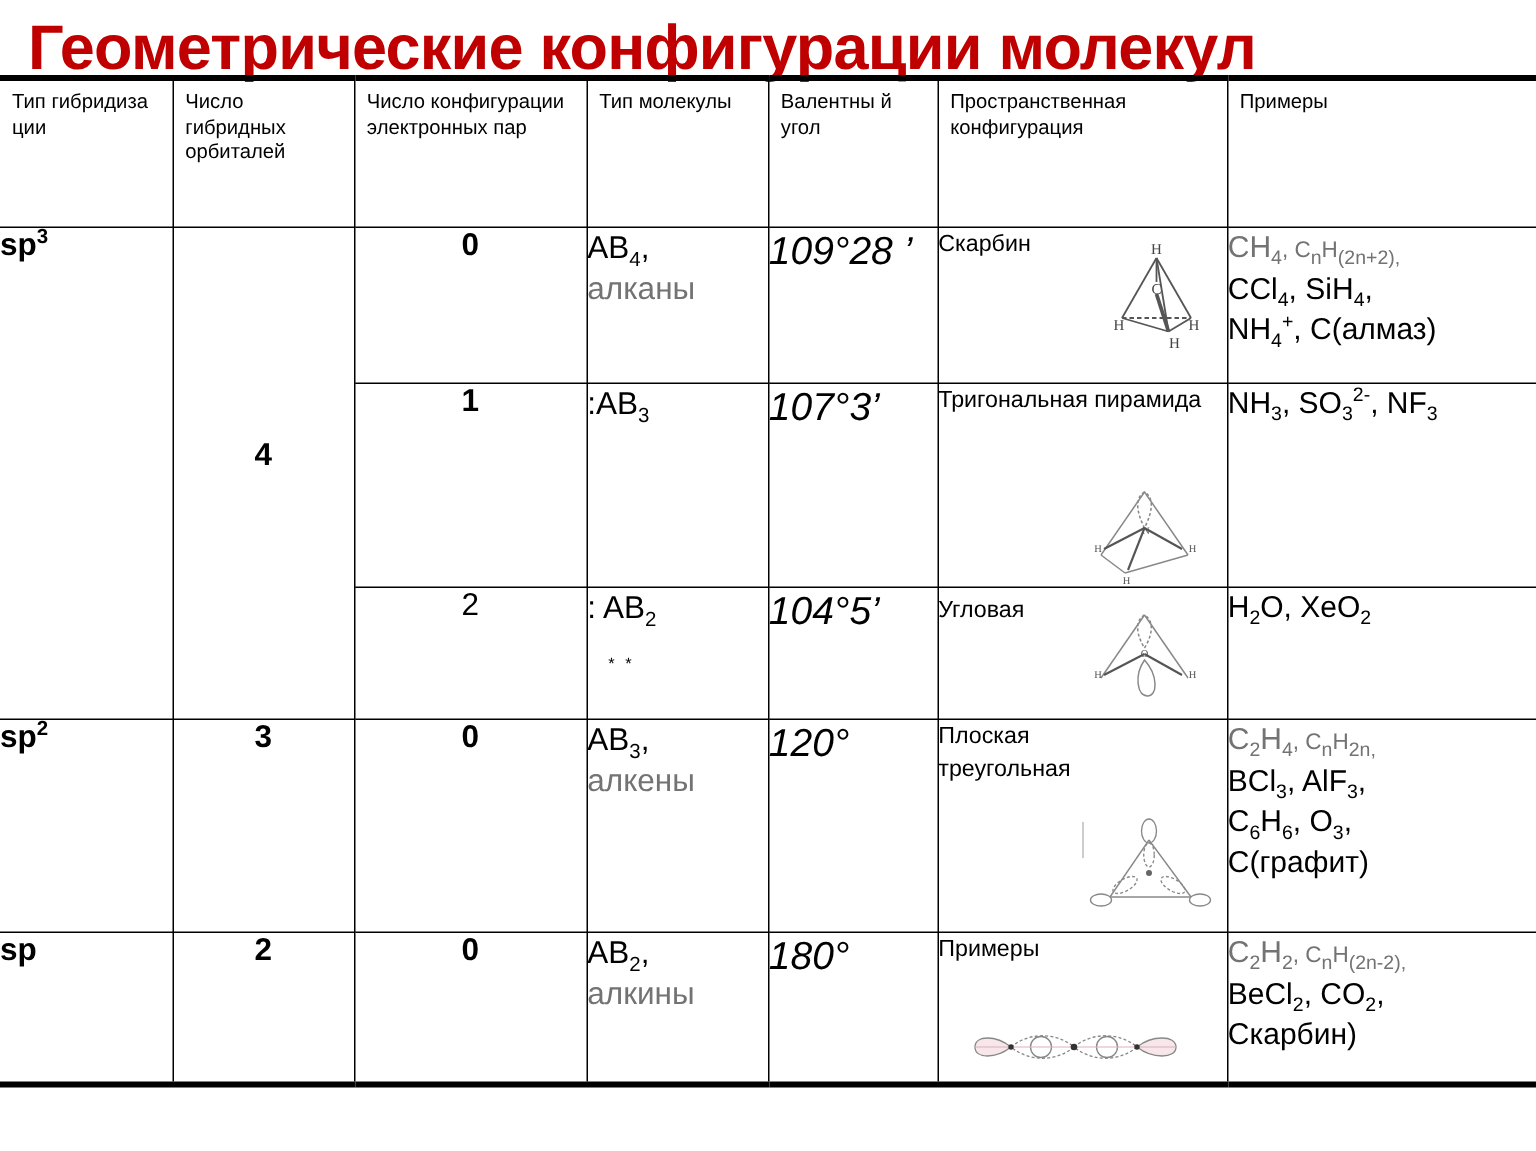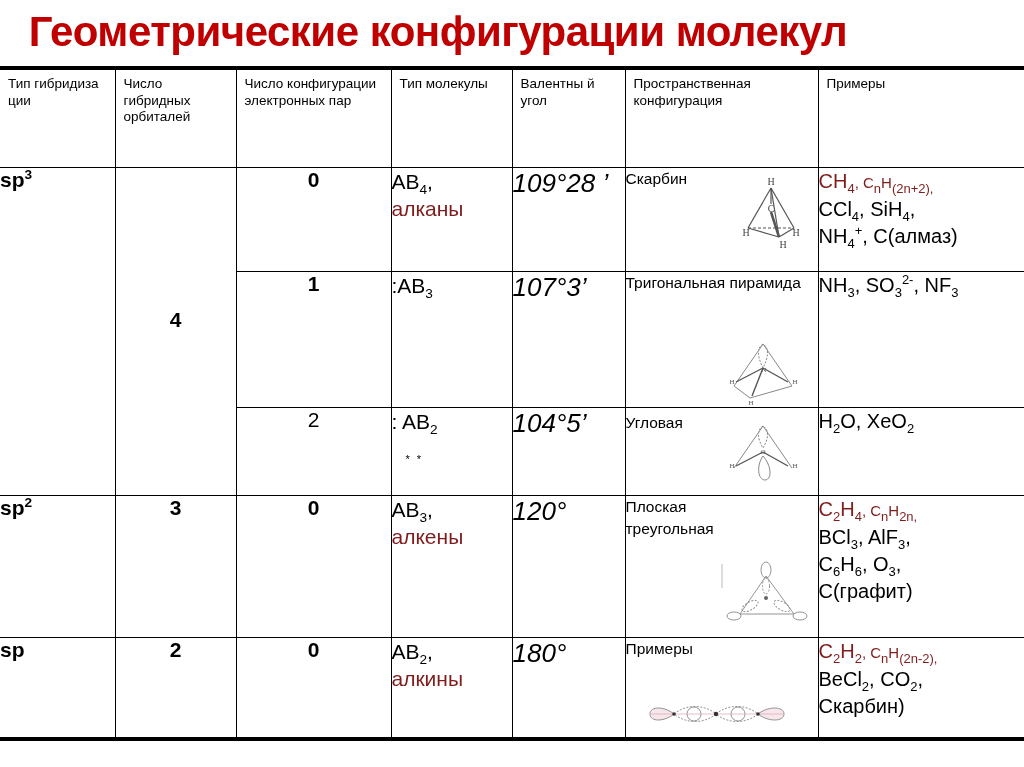--- a/index.html
+++ b/index.html
@@ -1,35 +1,35 @@
 <!DOCTYPE html>
 <html><head>
 <meta charset="utf-8">
 <style>
   html, body { margin: 0; padding: 0; background: #ffffff; }
   body { width: 1024px; height: 767px; position: relative; overflow: hidden; font-family: "Liberation Sans", sans-serif; color: #000; }
-  .title { position: absolute; left: 10px; top: 6px; width: 856px; text-align: center; font-family: "Liberation Sans", sans-serif; font-weight: bold; font-size: 42px; color: #c00000; letter-spacing: -0.5px; line-height: 52px; }
-  table.geo { position: absolute; left: 0; top: 66px; border-collapse: collapse; table-layout: fixed; width: 1024px; border-radius: 11px; }
+  .title { position: absolute; left: 0; top: 6px; width: 856px; text-align: center; font-family: "Liberation Sans", sans-serif; font-weight: bold; font-size: 42px; color: #c00000; letter-spacing: -0.5px; line-height: 52px; }
+  table.geo { position: absolute; left: 0; top: 50px; border-collapse: collapse; table-layout: fixed; width: 1024px; border-radius: 11px; }
   table.geo col.c1 { width: 115px; }
   table.geo col.c2 { width: 121px; }
   table.geo col.c3 { width: 155px; }
   table.geo col.c4 { width: 121px; }
   table.geo col.c5 { width: 113px; }
   table.geo col.c6 { width: 193px; }
   table.geo col.c7 { width: 206px; }
   table.geo td, table.geo th { border: 1.5px solid #000; vertical-align: top; padding: 0; position: relative; }
   table.geo tr.head th { border-top: 4px solid #000; height: 91px; text-align: left; font-weight: normal; font-size: 13.5px; line-height: 16.5px; padding: 6px 6px 0 8px; }
   table.geo tr.last td { border-bottom: 4px solid #000; }
   table.geo td:first-child, table.geo th:first-child { border-left: none; }
   table.geo td:last-child, table.geo th:last-child { border-right: none; margin-top: 48px; }
   .hyb { font-weight: bold; font-size: 21px; padding: 10px 0 0 8px; line-height: 24px; }
   .num { font-weight: bold; font-size: 21px; text-align: center; padding-top: 12px; line-height: 24px; }
   .num-normal { font-weight: normal; }
   .mol { font-size: 21px; line-height: 27px; padding: 9px 0 0 8px; margin-top: 48px; }
-  .red { color: #7f1d1d; }
+  .red { color: #737373; }
   .angle { font-size: 26px; line-height: 30px; padding: 8px 0 0 9px; font-style: italic; }
   .shape { font-size: 15.5px; line-height: 22px; padding: 11px 0 0 10px; }
   .ex { font-size: 20px; line-height: 27px; padding: 9px 0 0 10px; }
   .ex .small { font-size: 15px; }
   sub, sup { font-size: 65%; line-height: 0; }
   .dots { position: absolute; left: 14px; top: 38px; font-size: 11px; letter-spacing: 2px; }
   .diagram { position: absolute; }
   .tetra-wrap { position: absolute; left: 100px; top: 0px; width: 90px; height: 100px; background: #fff; }
 </style>
 </head>

